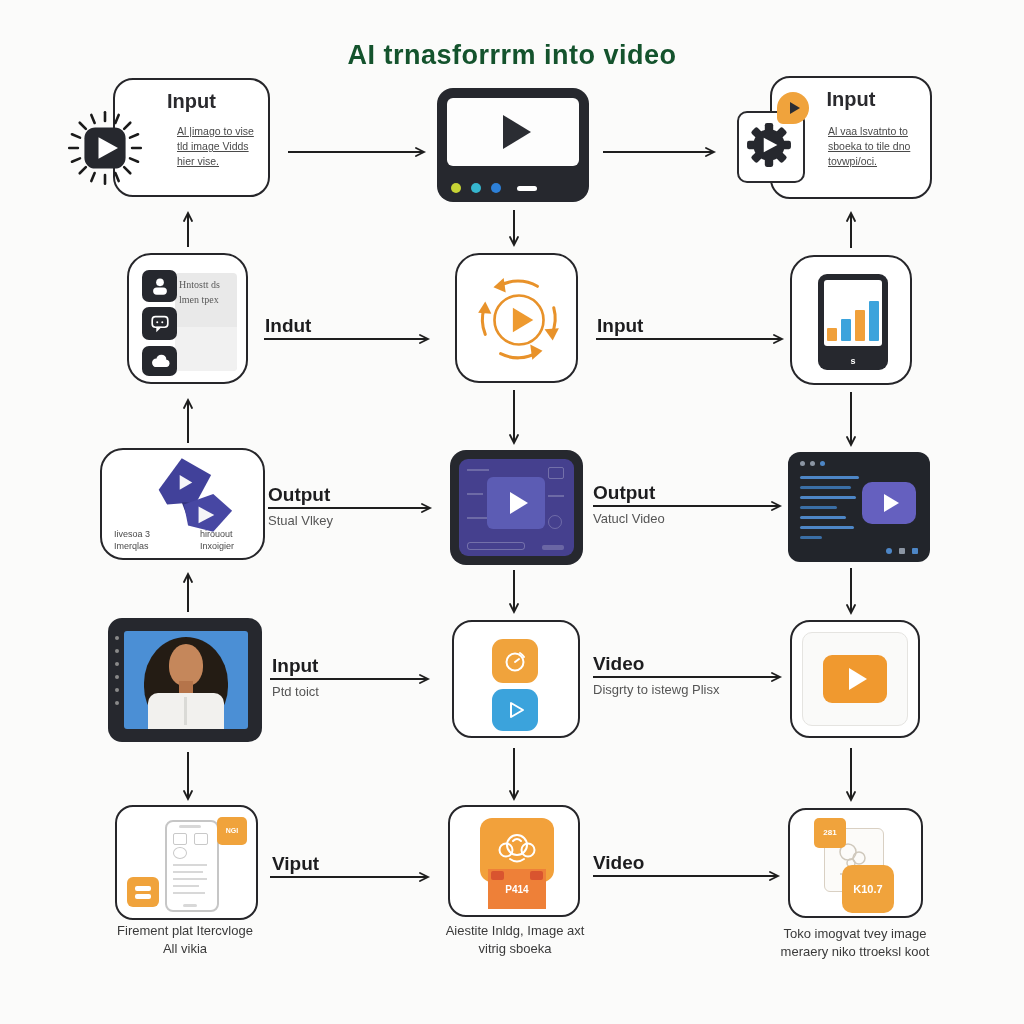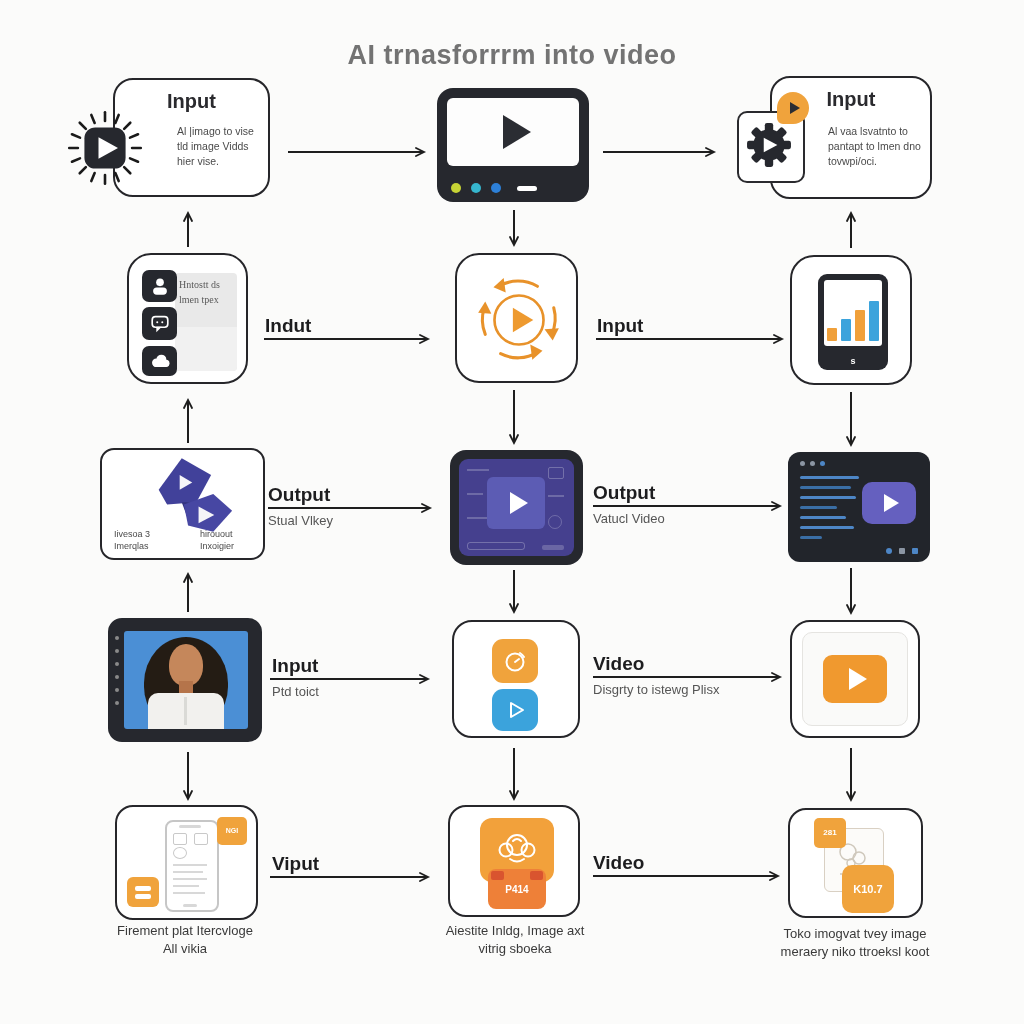--- a/index.html
+++ b/index.html
@@ -1,23 +1,23 @@
 <!DOCTYPE html>
 <html><head>
 <meta charset="utf-8">
 <style>
   html,body{margin:0;padding:0;background:#fff;}
   .canvas{position:relative;width:1024px;height:1024px;background:#FBFBFA;
           font-family:"Liberation Sans",sans-serif;overflow:hidden;}
   .title{position:absolute;top:40px;left:0;width:1024px;text-align:center;
-         font-size:27px;font-weight:bold;color:#737373;letter-spacing:.5px;}
+         font-size:27px;font-weight:bold;color:#14532d;letter-spacing:.5px;}
   .node{position:absolute;background:#fff;border:2.5px solid #26262a;
         border-radius:20px;box-sizing:border-box;}
   .node-title{font-size:20px;font-weight:bold;color:#2a2a2e;text-align:center;margin-top:10px;}
-  .body-text{position:absolute;font-size:10.5px;line-height:1.45;color:#4a4a4a;}
+  .body-text{position:absolute;font-size:10.5px;line-height:1.45;color:#4a4a4a;text-decoration:underline;}
   .arrow-label{position:absolute;font-weight:bold;font-size:19px;color:#1d1d1f;}
   .arrow-sub{position:absolute;font-size:13px;color:#555;}
   .caption{position:absolute;font-size:13px;color:#3a3a3a;text-align:center;line-height:1.4;}
   .arrows{position:absolute;left:0;top:0;pointer-events:none;}
   .darksq{position:absolute;background:#26282E;border-radius:7px;display:flex;
           align-items:center;justify-content:center;}
   .tri{width:0;height:0;}
   .dot{border-radius:50%;}
   .codeline{height:3px;border-radius:2px;margin-bottom:7px;}
 </style>
@@ -101,21 +101,21 @@
       <span class="dot" style="width:10px;height:10px;background:#36B6CE;display:inline-block;"></span>
       <span class="dot" style="width:10px;height:10px;background:#2D80D8;display:inline-block;"></span>
       <span style="width:20px;height:5px;background:#FFFFFF;border-radius:3px;display:inline-block;margin-left:6px;"></span>
     </div>
   </div>
 
   <div class="node" style="left:770px;top:76px;width:162px;height:123px;">
     <div class="node-title">Input</div>
     <div class="body-text" style="left:56px;top:46px;width:100px;">
       <div>Al vaa lsvatnto to</div>
-      <div>pantapt to lmen dno</div>
+      <div>sboeka to tile dno</div>
       <div>tovwpi/oci.</div>
     </div>
   </div>
 
   <div style="position:absolute;left:737px;top:111px;width:64px;height:68px;background:#fff;border:2px solid #2a2a2e;border-radius:10px;">
     <svg width="46" height="46" viewBox="0 0 44 44" style="position:absolute;left:7px;top:9px;">
       <g fill="#26282E">
         <rect x="18" y="1" width="8" height="10" rx="2"></rect>
         <rect x="18" y="1" width="8" height="10" rx="2" transform="rotate(45 22 22)"></rect>
         <rect x="18" y="1" width="8" height="10" rx="2" transform="rotate(90 22 22)"></rect>
@@ -190,21 +190,21 @@
       <div style="position:absolute;left:6px;top:6px;width:58px;height:66px;background:#fff;border-radius:3px;display:flex;align-items:flex-end;justify-content:center;gap:4px;padding-bottom:5px;box-sizing:border-box;">
         <div style="width:10px;height:13px;background:#F0A03A;border-radius:1px;"></div>
         <div style="width:10px;height:22px;background:#3BA3DC;border-radius:1px;"></div>
         <div style="width:10px;height:31px;background:#F0A03A;border-radius:1px;"></div>
         <div style="width:10px;height:40px;background:#3BA3DC;border-radius:1px;"></div>
       </div>
       <div style="position:absolute;left:0;bottom:4px;width:100%;text-align:center;color:#fff;font-size:9px;font-weight:bold;">s</div>
     </div>
   </div>
 
-  <div class="node" style="left:100px;top:448px;width:165px;height:112px;border-radius:14px;border-width:2px;">
+  <div class="node" style="left:100px;top:448px;width:165px;height:112px;border-radius:23px;border-width:2px;">
     <svg width="122" height="86" viewBox="0 0 110 82" style="position:absolute;left:24px;top:2px;">
       <polygon points="28,36 50,6 78,22 64,48 36,50" fill="#41419A"></polygon>
       <polygon points="50,48 64,48 56,64" fill="#33337F"></polygon>
       <polygon points="52,50 80,40 98,56 80,76 56,70" fill="#4747A3"></polygon>
       <polygon points="48,22 48,36 60,29" fill="#F5F5F8"></polygon>
       <polygon points="66,52 66,68 81,60" fill="#F5F5F8"></polygon>
     </svg>
     <div style="position:absolute;left:12px;bottom:6px;font-size:9px;line-height:1.35;color:#4a4a4a;">
       <div>Iivesoa 3</div>
       <div>Imerqlas</div>
@@ -324,21 +324,21 @@
   <div class="node" style="left:448px;top:805px;width:132px;height:112px;border-radius:18px;border-width:2px;">
     <div style="position:absolute;left:30px;top:11px;width:74px;height:64px;background:#F2A13B;border-radius:12px;display:flex;align-items:center;justify-content:center;">
       <svg width="50" height="42" viewBox="0 0 50 42" fill="none" stroke="#FFFFFF" stroke-width="2" stroke-linecap="round">
         <circle cx="25" cy="16" r="10"></circle>
         <circle cx="14" cy="21" r="6.5"></circle>
         <circle cx="36" cy="21" r="6.5"></circle>
         <path d="M18,30 q7,5 14,0"></path>
         <path d="M21,12 q4,-4 8,0"></path>
       </svg>
     </div>
-    <div style="position:absolute;left:38px;top:62px;width:58px;height:40px;background:#EE8038;border-radius:8px;">
+    <div style="position:absolute;left:38px;top:62px;width:58px;height:40px;background:#EE8038;border-radius:0;">
       <div style="position:absolute;left:3px;top:2px;width:13px;height:9px;background:#D9542F;border-radius:2px;"></div>
       <div style="position:absolute;right:3px;top:2px;width:13px;height:9px;background:#D9542F;border-radius:2px;"></div>
       <div style="position:absolute;left:0;top:15px;width:100%;text-align:center;color:#fff;font-size:10px;font-weight:bold;">P414</div>
     </div>
   </div>
   <div class="caption" style="left:385px;top:922px;width:260px;text-align:center;">
     <div>Aiestite Inldg, Image axt</div>
     <div>vitrig sboeka</div>
   </div>
 

